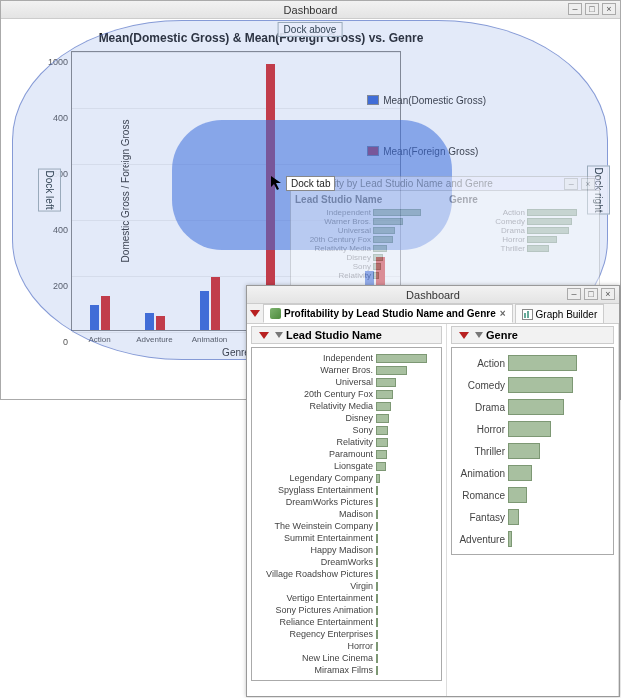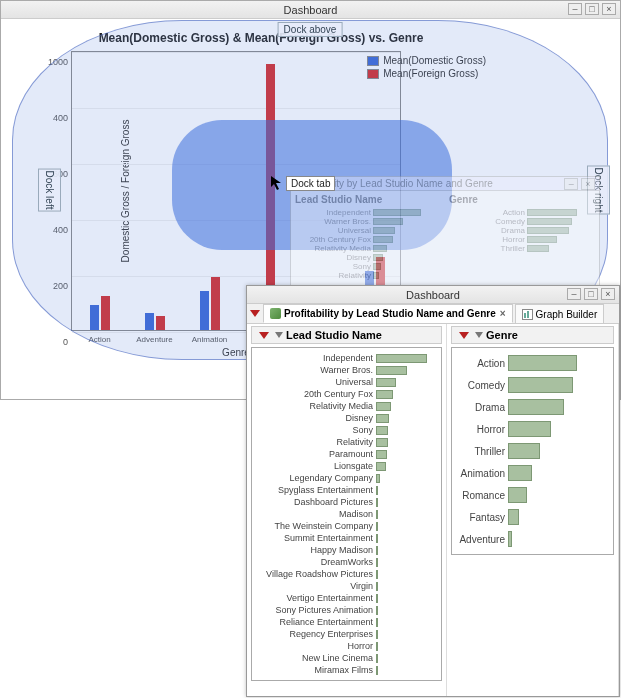--- a/index.html
+++ b/index.html
@@ -69,21 +69,21 @@
   .ytick { position:absolute; right: 332px; font-size:9px; color:#555; transform: translateY(50%);}
   .xtick { position:absolute; bottom:-14px; font-size:8px; color:#555; text-align:center; transform:translateX(-50%); }
   .bar { position:absolute; bottom:0; width:9px; }
   .bar.blue { background:#3a67d6; }
   .bar.red  { background:#d62b2b; }
   .legend {
     position: absolute;
     right: 10px; top: 24px;
     font-size: 10px; color:#333;
   }
-  .legend .row { display:flex; align-items:center; gap:4px; margin-bottom:2px;}
+  .legend .row { display:flex; align-items:flex-start; gap:4px; margin-bottom:2px;margin-top:40px;}
   .sw { width:12px; height:10px; border:1px solid #888;}
   .sw.blue{background:#3a67d6;} .sw.red{background:#d62b2b;}
 
   
   .dock-overlay {
     position: absolute;
     left: 12px; top: 20px;
     width: 596px; height: 340px;
     pointer-events: none;
   }
@@ -456,21 +456,21 @@
           </div>
           <div class="hbar-row">
             <div class="lbl">Legendary Company</div>
             <div class="barh" style="width: 3.66667px;"></div>
           </div>
           <div class="hbar-row">
             <div class="lbl">Spyglass Entertainment</div>
             <div class="barh" style="width: 2.44444px;"></div>
           </div>
           <div class="hbar-row">
-            <div class="lbl">Dashboard Pictures</div>
+            <div class="lbl">DreamWorks Pictures</div>
             <div class="barh" style="width: 2.44444px;"></div>
           </div>
           <div class="hbar-row">
             <div class="lbl">Madison</div>
             <div class="barh" style="width: 2.44444px;"></div>
           </div>
           <div class="hbar-row">
             <div class="lbl">The Weinstein Company</div>
             <div class="barh" style="width: 1.22222px;"></div>
           </div>

